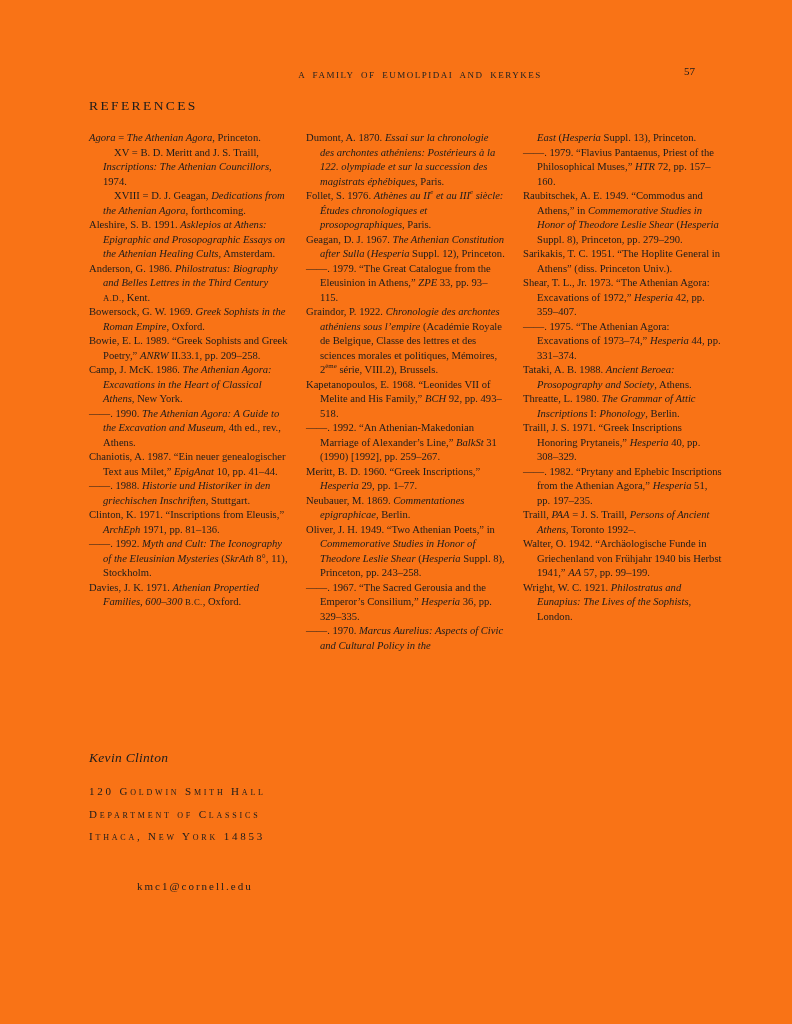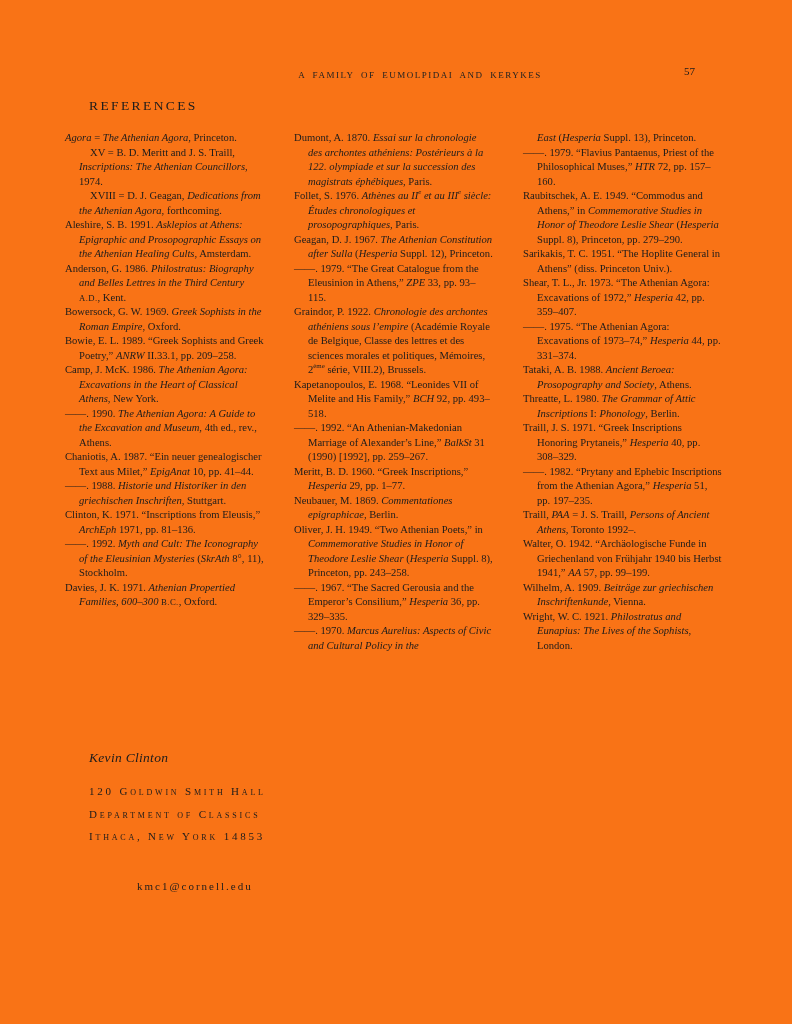--- a/index.html
+++ b/index.html
@@ -32,22 +32,21 @@
     font-size: 13.5px;
     letter-spacing: 2.4px;
     font-weight: normal;
     margin: 0;
   }
   .columns {
     position: absolute;
     top: 131px; left: 89px;
     width: 633px;
     display: flex;
-    gap: 30px;
-    justify-content: flex-end;
+    gap: 18px;
   }
   .column { width: 199px; flex: none; }
   .entry {
     margin: 0;
     font-size: 10.6px;
     line-height: 14.5px;
     padding-left: 14px;
     text-indent: -14px;
     text-align: left;
   }
@@ -127,21 +126,20 @@
         <p class="entry main"><span>Raubitschek, A. E. 1949. “Commodus and Athens,” in </span><span class="it">Commemorative Studies in Honor of Theodore Leslie Shear</span><span> (</span><span class="it">Hesperia</span><span> Suppl. 8), Princeton, pp. 279–290.</span></p>
         <p class="entry main"><span>Sarikakis, T. C. 1951. “The Hoplite General in Athens” (diss. Princeton Univ.).</span></p>
         <p class="entry main"><span>Shear, T. L., Jr. 1973. “The Athenian Agora: Excavations of 1972,” </span><span class="it">Hesperia</span><span> 42, pp. 359–407.</span></p>
         <p class="entry main"><span>——. 1975. “The Athenian Agora: Excavations of 1973–74,” </span><span class="it">Hesperia</span><span> 44, pp. 331–374.</span></p>
         <p class="entry main"><span>Tataki, A. B. 1988. </span><span class="it">Ancient Beroea: Prosopography and Society</span><span>, Athens.</span></p>
         <p class="entry main"><span>Threatte, L. 1980. </span><span class="it">The Grammar of Attic Inscriptions</span><span> I: </span><span class="it">Phonology</span><span>, Berlin.</span></p>
         <p class="entry main"><span>Traill, J. S. 1971. “Greek Inscriptions Honoring Prytaneis,” </span><span class="it">Hesperia</span><span> 40, pp. 308–329.</span></p>
         <p class="entry main"><span>——. 1982. “Prytany and Ephebic Inscriptions from the Athenian Agora,” </span><span class="it">Hesperia</span><span> 51, pp. 197–235.</span></p>
         <p class="entry main"><span>Traill, </span><span class="it">PAA</span><span> = J. S. Traill, </span><span class="it">Persons of Ancient Athens</span><span>, Toronto 1992–.</span></p>
         <p class="entry main"><span>Walter, O. 1942. “Archäologische Funde in Griechenland von Frühjahr 1940 bis Herbst 1941,” </span><span class="it">AA</span><span> 57, pp. 99–199.</span></p>
-        <p class="entry main"><span>Wilhelm, A. 1909. </span><span class="it">Beiträge zur griechischen Inschriftenkunde</span><span>, Vienna.</span></p>
         <p class="entry main"><span>Wright, W. C. 1921. </span><span class="it">Philostratus and Eunapius: The Lives of the Sophists</span><span>, London.</span></p>
       </div>
   </div>
 
   <div class="author">Kevin Clinton</div>
 
   <div class="affiliation">
     <div>120 Goldwin Smith Hall</div>
     <div>Department of Classics</div>
     <div>Ithaca, New York 14853</div>

